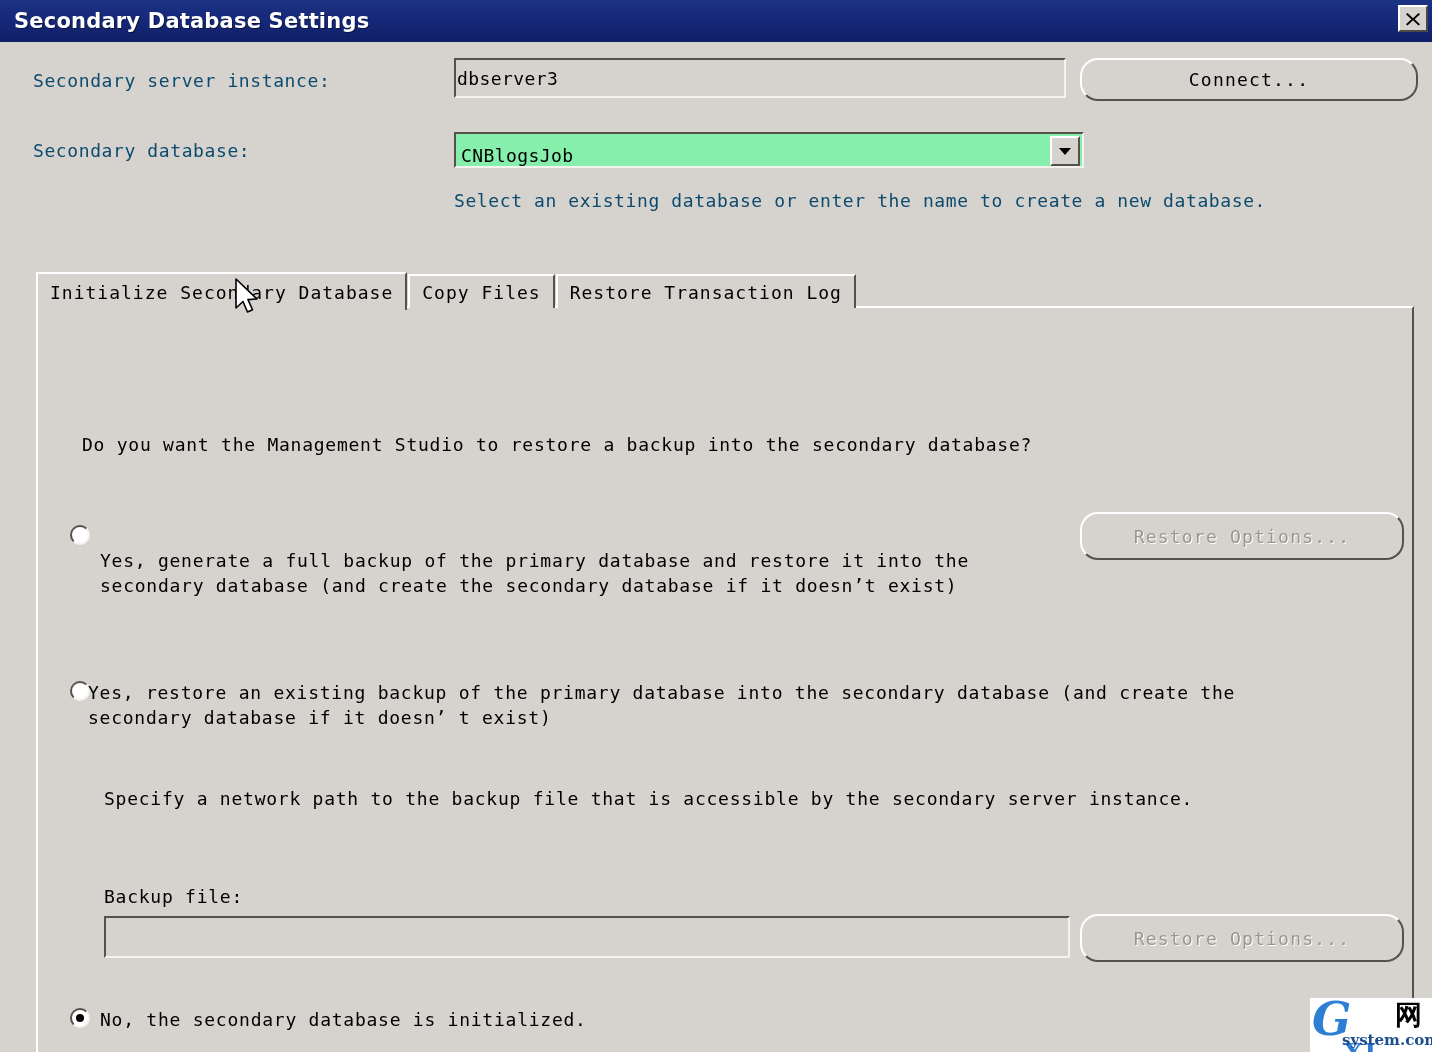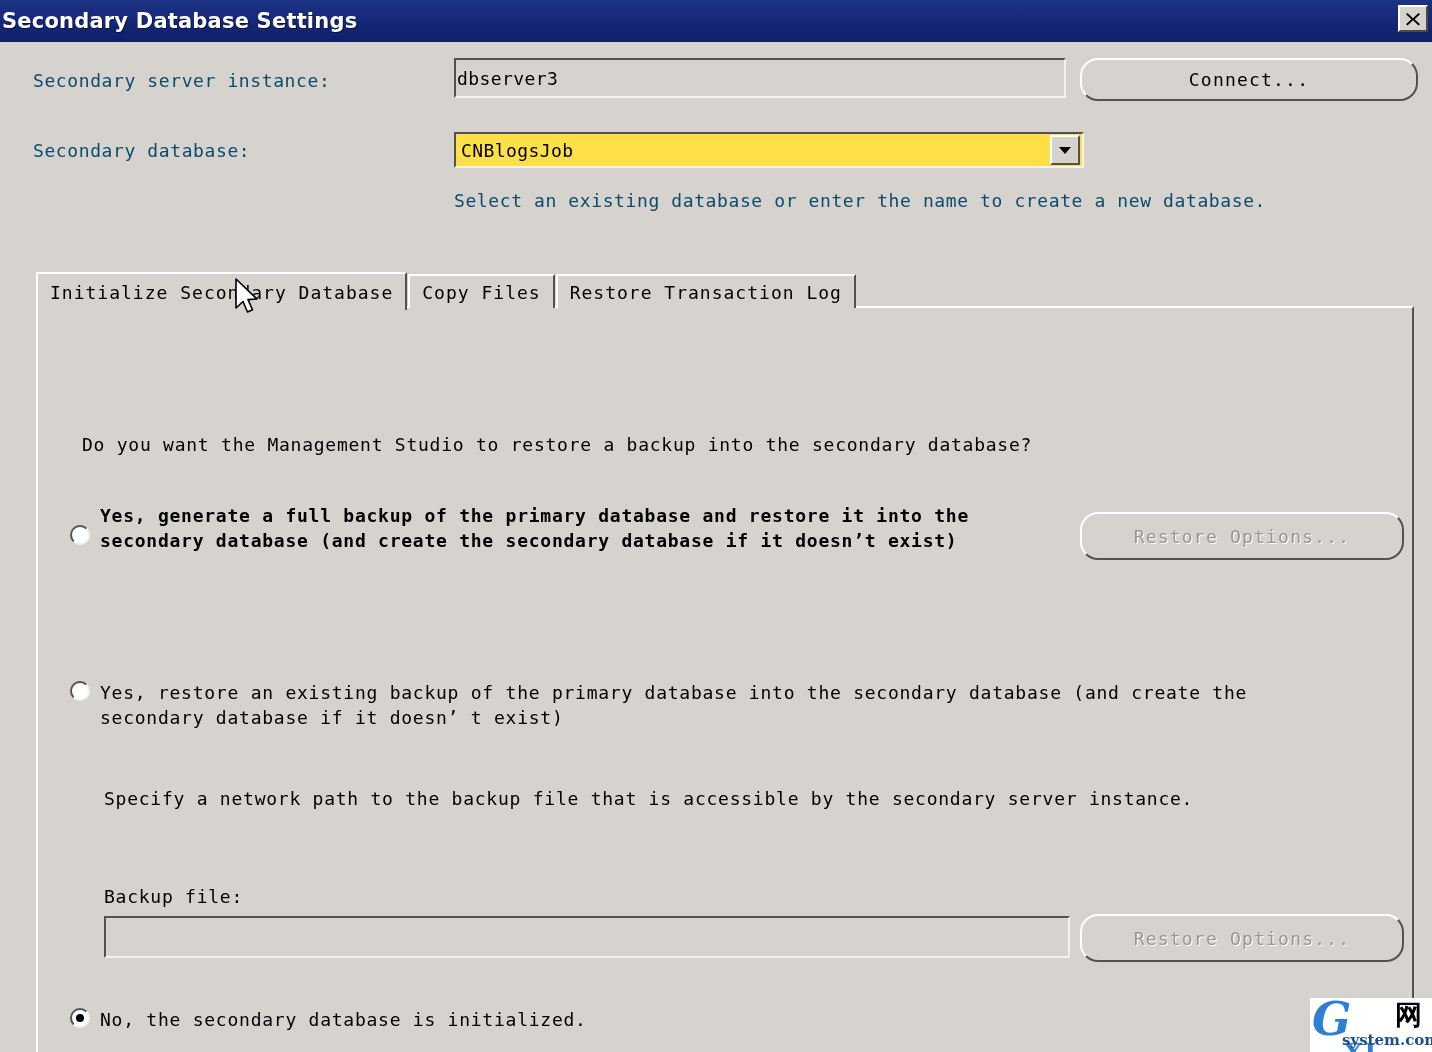--- a/index.html
+++ b/index.html
@@ -26,21 +26,21 @@
     background: linear-gradient(to bottom, #1c3383 0%, #16287a 45%, #101f66 100%);
     display: flex;
     align-items: center;
   }
   .titlebar-text {
     color: #ffffff;
     font-family: "DejaVu Sans", "Liberation Sans", sans-serif;
     font-weight: bold;
     font-size: 21px;
     letter-spacing: 0.2px;
-    padding-left: 2px;
+    padding-left: 14px;
     text-shadow: 1px 1px 0 rgba(0,0,0,0.45);
     white-space: nowrap;
   }
   .close-btn {
     position: absolute;
     right: 4px; top: 5px;
     width: 30px; height: 27px;
     background: #d6d3ce;
     border-top: 2px solid #ffffff;
     border-left: 2px solid #ffffff;
@@ -78,27 +78,27 @@
     padding-left: 1px;
     font-size: 18px;
     color: #000;
     letter-spacing: 0.4px;
     white-space: nowrap;
   }
 
   
   .combo {
     position: absolute;
-    background: #fde047;
+    background: #86efac;
     border-top: 2px solid #55524d;
     border-left: 2px solid #55524d;
     border-right: 2px solid #f4f2ee;
     border-bottom: 2px solid #f4f2ee;
     display: flex;
-    align-items: center;
+    align-items: flex-end;
   }
   .combo-text {
     flex: 1;
     padding-left: 5px;
     font-size: 18px;
     color: #000;
     letter-spacing: 0.4px;
     white-space: nowrap;
     overflow: hidden;
   }
@@ -307,26 +307,26 @@
     <div class="tab">Copy Files</div>
     <div class="tab">Restore Transaction Log</div>
   </div>
 
   <div class="tabpanel"></div>
 
 
   <div class="btext" style="left:82px; top:432px; width:1300px; z-index:5;">Do you want the Management Studio to restore a backup into the secondary database?</div>
 
   <div class="radio" style="left:70px; top:525px; z-index:5;"></div>
-  <div class="btext" style="left:100px; top:503px; width:960px; z-index:5;font-weight:bold;">Yes, generate a full backup of the primary database and restore it into the
+  <div class="btext" style="left:100px; top:548px; width:960px; z-index:5;">Yes, generate a full backup of the primary database and restore it into the
 secondary database (and create the secondary database if it doesn’t exist)</div>
   <div class="btn disabled" style="left:1080px; top:512px; width:324px; height:48px; z-index:5;">Restore Options...</div>
 
   <div class="radio" style="left:70px; top:681px; z-index:5;"></div>
-  <div class="btext" style="left:100px; top:680px; width:1280px; z-index:5;">Yes, restore an existing backup of the primary database into the secondary database (and create the
+  <div class="btext" style="left:88px; top:680px; width:1280px; z-index:5;">Yes, restore an existing backup of the primary database into the secondary database (and create the
 secondary database if it doesn’ t exist)</div>
 
   <div class="btext" style="left:104px; top:786px; width:1280px; z-index:5;">Specify a network path to the backup file that is accessible by the secondary server instance.</div>
 
   <div class="btext" style="left:104px; top:884px; z-index:5;text-align:right;">Backup file:</div>
 
   <div class="field" style="left:104px; top:916px; width:966px; height:42px; z-index:5;">
     <span class="field-text"></span>
   </div>
 

